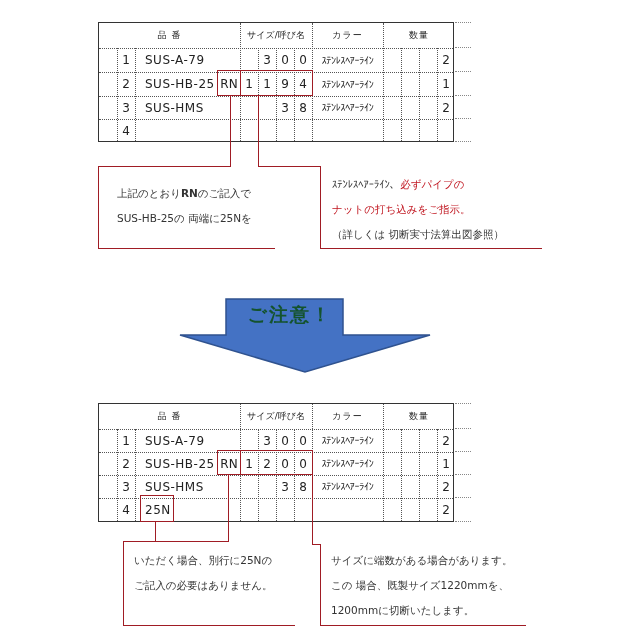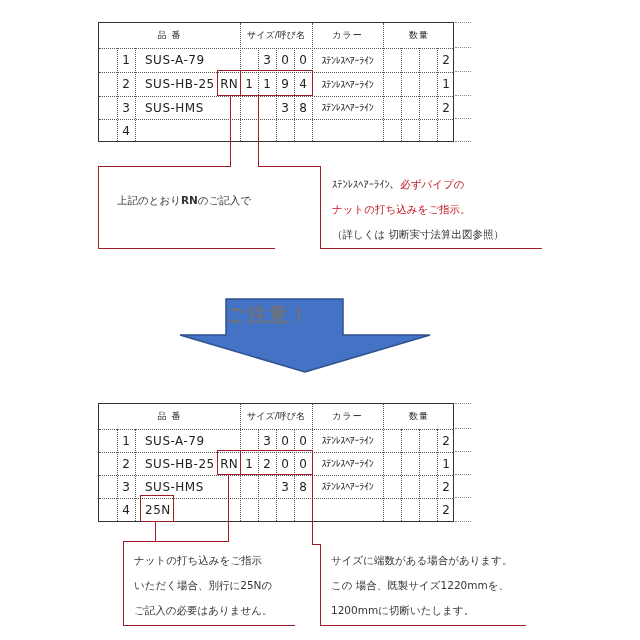--- a/index.html
+++ b/index.html
@@ -13,22 +13,22 @@
   .cell { position:absolute; display:flex; align-items:center; justify-content:center;
           font-size:12px; white-space:nowrap; }
   .hdr { font-size:9px; letter-spacing:1px; }
   .name { justify-content:flex-start; font-size:12px; letter-spacing:0.5px; }
   .color { font-size:10px; letter-spacing:-0.3px; }
   .redbox { position:absolute; border:1px solid #a01c24; box-sizing:border-box; }
   .rline { position:absolute; background:#a01c24; }
   .note { position:absolute; font-size:10.5px; line-height:25px; color:#333; white-space:nowrap; }
   .red { color:#c0141e; }
   .bold { font-weight:bold; }
-  .arrow-label { position:absolute; left:226px; top:302px; width:106px; text-align:left;
-                 color:#737373; font-size:19px; font-weight:bold; letter-spacing:2px; }
+  .arrow-label { position:absolute; left:226px; top:302px; width:106px; text-align:right;
+                 color:#14532d; font-size:19px; font-weight:bold; letter-spacing:2px; }
 </style>
 </head>
 <body>
 
 <div class="tbl" style="top:22px;height:120px;">
 
   <div class="row" style="top:25px;"></div>
   <div class="row" style="top:49px;"></div>
   <div class="row" style="top:73px;"></div>
   <div class="row" style="top:96px;"></div>
@@ -92,22 +92,23 @@
 <div class="rline" style="left:230px;top:96px;width:1px;height:71px;"></div>
 <div class="rline" style="left:98px;top:166px;width:133px;height:1px;"></div>
 <div class="rline" style="left:98px;top:166px;width:1px;height:83px;"></div>
 <div class="rline" style="left:98px;top:248px;width:177px;height:1px;"></div>
 
 <div class="rline" style="left:258px;top:96px;width:1px;height:71px;"></div>
 <div class="rline" style="left:258px;top:166px;width:62px;height:1px;"></div>
 <div class="rline" style="left:320px;top:166px;width:1px;height:83px;"></div>
 <div class="rline" style="left:320px;top:248px;width:222px;height:1px;"></div>
 
-<div class="note" style="left:117px;top:188px;">
+<div class="note" style="left:117px;top:181px;">
   <div><span>上記のとおり</span><span class="bold">RN</span><span>のご記入で</span></div>
+  <div>SUS-HB-25の 両端に25Nを</div>
 </div>
 <div class="note" style="left:332px;top:172px;">
   <div><span>ｽﾃﾝﾚｽﾍｱｰﾗｲﾝ、</span><span class="red">必ずパイプの</span></div>
   <div class="red">ナットの打ち込みをご指示。</div>
   <div>（詳しくは 切断実寸法算出図参照）</div>
 </div>
 
 <svg class="abs" style="left:0;top:0;" width="640" height="640">
   <polygon points="226,299 343,299 343,335 430,335 305,372 180,335 226,335" fill="#4472c4" stroke="#2f528f" stroke-width="1.5"></polygon>
 </svg>
@@ -180,21 +181,20 @@
 <div class="rline" style="left:123px;top:541px;width:106px;height:1px;"></div>
 <div class="rline" style="left:123px;top:541px;width:1px;height:85px;"></div>
 <div class="rline" style="left:123px;top:625px;width:172px;height:1px;"></div>
 
 <div class="rline" style="left:312px;top:475px;width:1px;height:70px;"></div>
 <div class="rline" style="left:312px;top:544px;width:9px;height:1px;"></div>
 <div class="rline" style="left:320px;top:544px;width:1px;height:82px;"></div>
 <div class="rline" style="left:320px;top:625px;width:206px;height:1px;"></div>
 
 <div class="note" style="left:134px;top:548px;">
-  <div>ナットの打ち込みをご指示</div>
   <div>いただく場合、別行に25Nの</div>
   <div>ご記入の必要はありません。</div>
 </div>
 <div class="note" style="left:331px;top:548px;">
   <div>サイズに端数がある場合があります。</div>
   <div>この 場合、既製サイズ1220mmを、</div>
   <div>1200mmに切断いたします。</div>
 </div>
 
 </body></html>

